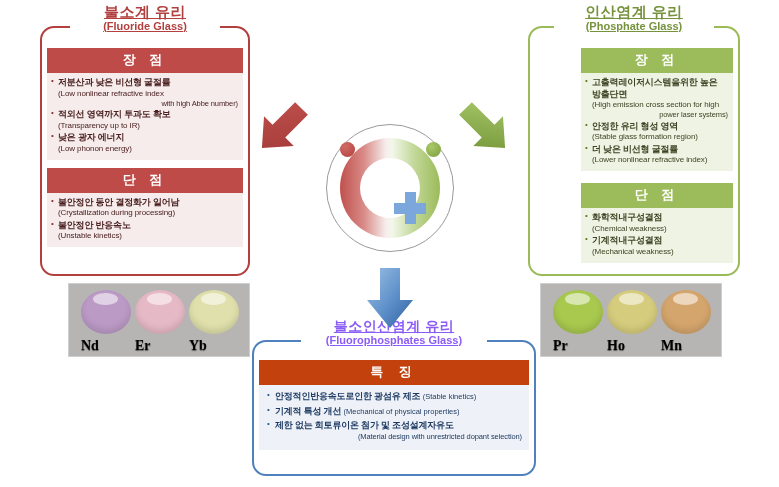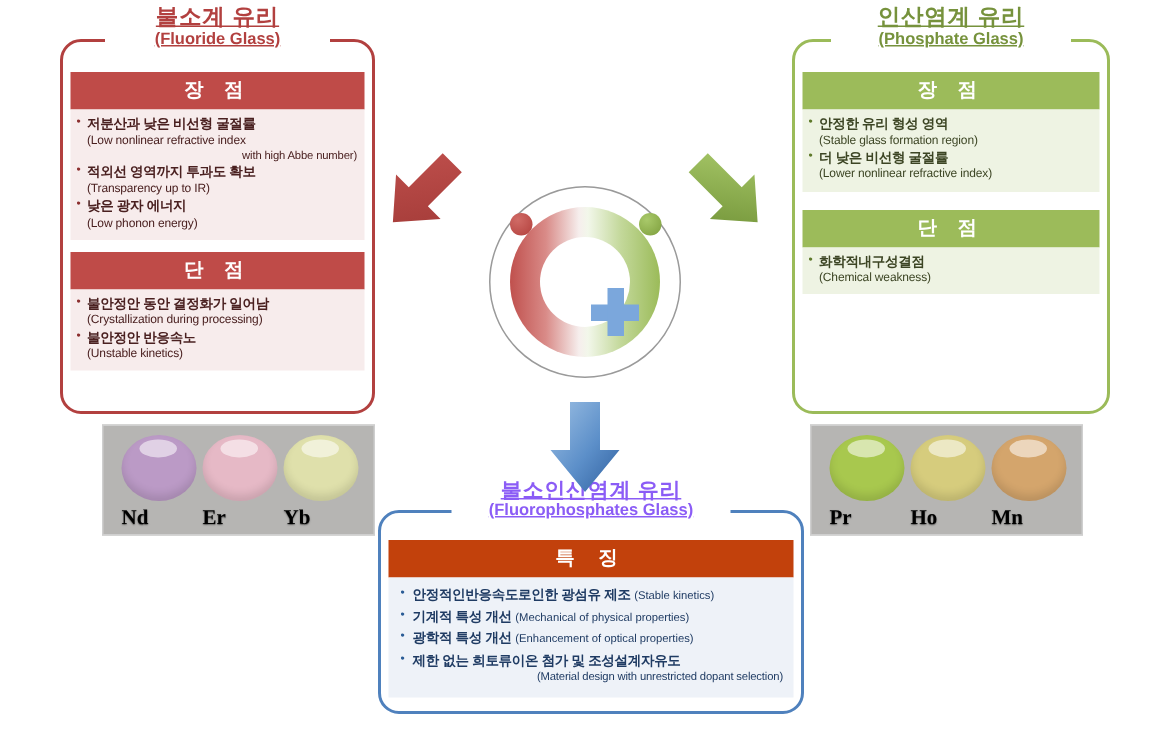--- a/index.html
+++ b/index.html
@@ -33,21 +33,21 @@
   .en-in{font-size:7.5px;text-align:right;}
 
   
   #panel-fluoride{left:40px;top:26px;width:210px;height:250px;border:2px solid #b2403f;}
   #panel-fluoride .title{color:#b2403f;}
   #panel-fluoride .sec-head{background:#bf4b48;}
   #panel-fluoride .sec-body{background:#f7ecec;color:#4a2020;}
   #panel-fluoride .sec-body li:before{color:#8c2f2f;}
 
   
-  #panel-phosphate{left:528px;top:26px;width:212px;height:250px;border:2px solid #9bbb59;}
+  #panel-phosphate{left:528px;top:26px;width:212px;height:250px;border:2px solid #9bbb59;padding-left:46px;}
   #panel-phosphate .title{color:#76923c;}
   #panel-phosphate .sec-head{background:#9cbb5a;}
   #panel-phosphate .sec-body{background:#eef3e3;color:#3c4524;}
   #panel-phosphate .sec-body li:before{color:#5f7a2c;}
 
   
   #panel-fluorophosphate{left:252px;top:340px;width:284px;height:136px;border:2px solid #4f81bd;}
   #panel-fluorophosphate .title{color:#8b5cf6;top:-23px;}
   #panel-fluorophosphate .title .kr{font-size:14px;}
   #panel-fluorophosphate .sec-head{background:#c2410c;letter-spacing:6px;}
@@ -151,38 +151,47 @@
     <div class="title">
       <span class="kr">인산염계 유리</span>
       <span class="en">(Phosphate Glass)</span>
     </div>
 
     <div class="sec first">
       <div class="sec-head">장 점</div>
       <div class="sec-body">
         <ul>
           <li>
+            <span class="kr-line">고출력레이저시스템을위한 높은 방출단면</span>
+            <span class="en-line">(High emission cross section for high</span>
+            <span class="en-line en-in">power laser systems)</span>
+          </li>
+          <li>
             <span class="kr-line">안정한 유리 형성 영역</span>
             <span class="en-line">(Stable glass formation region)</span>
           </li>
           <li>
             <span class="kr-line">더 낮은 비선형 굴절률</span>
             <span class="en-line">(Lower nonlinear refractive index)</span>
           </li>
         </ul>
       </div>
     </div>
 
     <div class="sec" style="margin-top:12px;">
       <div class="sec-head">단 점</div>
       <div class="sec-body">
         <ul>
           <li>
             <span class="kr-line">화학적내구성결점</span>
             <span class="en-line">(Chemical weakness)</span>
+          </li>
+          <li>
+            <span class="kr-line">기계적내구성결점</span>
+            <span class="en-line">(Mechanical weakness)</span>
           </li>
         </ul>
       </div>
     </div>
   </div>
 
   <div class="panel" id="panel-fluorophosphate">
     <div class="notch" style="width:186px;"></div>
     <div class="title">
       <span class="kr">불소인산염계 유리</span>
@@ -193,24 +202,20 @@
       <div class="sec-head">특 징</div>
       <div class="sec-body">
         <ul>
           <li>
             <span class="kr-line">안정적인반응속도로인한 광섬유 제조</span>
             <span class="en-in">(Stable kinetics)</span>
           </li>
           <li>
             <span class="kr-line">기계적 특성 개선</span>
             <span class="en-in">(Mechanical of physical properties)</span>
-          </li>
-          <li>
-            <span class="kr-line">광학적 특성 개선</span>
-            <span class="en-in">(Enhancement of optical properties)</span>
           </li>
           <li>
             <span class="kr-line">제한 없는 희토류이온 첨가 및 조성설계자유도</span>
             <span class="en-line en-in">(Material design with unrestricted dopant selection)</span>
           </li>
         </ul>
       </div>
     </div>
   </div>
 

